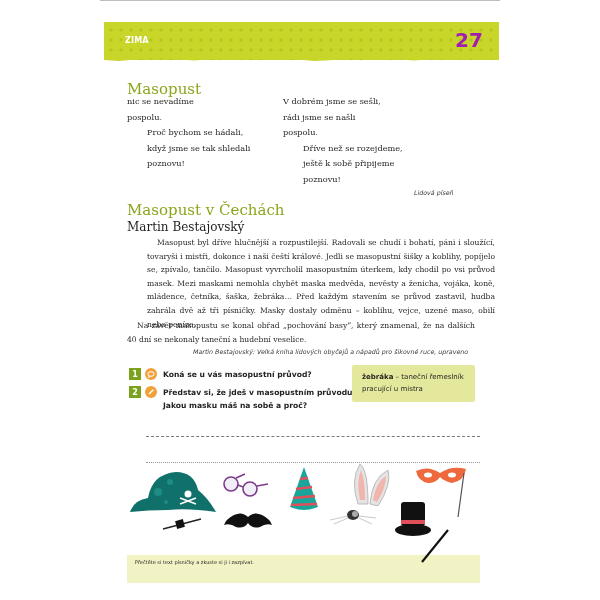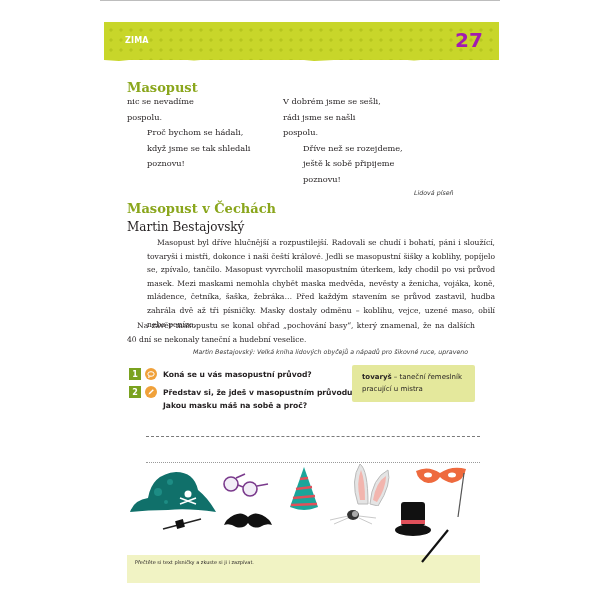--- a/index.html
+++ b/index.html
@@ -5,21 +5,21 @@
     html, body { margin: 0; padding: 0; background: #ffffff; }
     body { width: 600px; height: 600px; position: relative; overflow: hidden; font-family: "DejaVu Serif", serif; color: #231f20; }
     .topline { position: absolute; left: 100px; top: 0; width: 400px; height: 1px; background: #bdbdbd; }
     .banner { position: absolute; left: 104px; top: 22px; width: 395px; height: 38px; background-color: #c8d62a;
       background-image: radial-gradient(circle, rgba(180,196,30,0.9) 1.4px, transparent 1.8px);
       background-size: 10px 10px; background-position: 2px 3px; }
     .banner-tear { position: absolute; left: 104px; top: 56px; width: 395px; height: 6px; }
     .banner-label { position: absolute; left: 125px; top: 36px; font-family: "DejaVu Sans", sans-serif; font-weight: bold; font-size: 8px; color: #ffffff; letter-spacing: 0.2px; }
     .page-number { position: absolute; left: 455px; top: 28px; font-family: "DejaVu Sans", sans-serif; font-weight: bold; font-size: 20px; color: #a21caf; }
 
-    .heading { position: absolute; font-weight: bold; font-size: 13px; color: #8aa61c; }
+    .heading { position: absolute; font-weight: normal; font-size: 15px; color: #8aa61c; }
     .poem-col { position: absolute; font-size: 8.2px; line-height: 15.6px; }
     .poem-col .indent { padding-left: 20px; display: block; }
     .poem-col .line { display: block; white-space: nowrap; }
     .attrib { position: absolute; font-family: "DejaVu Sans", sans-serif; font-style: italic; font-size: 6.3px; color: #3a3a3a; white-space: nowrap; }
     .author { position: absolute; left: 127px; top: 220px; font-size: 12px; }
     .para { position: absolute; left: 127px; width: 348px; font-size: 7.6px; line-height: 13.6px; text-align: justify; }
     .para .first { text-indent: 10px; }
 
     .task { position: absolute; left: 129px; display: flex; align-items: flex-start; }
     .task-num { width: 12px; height: 12px; background: #7aa21f; color: #fff; font-family: "DejaVu Sans", sans-serif; font-weight: bold; font-size: 8px; display: flex; align-items: center; justify-content: center; }
@@ -95,21 +95,21 @@
       </svg>
   </div>
   <div class="task-text">
     <div>Představ si, že jdeš v masopustním průvodu.</div>
     <div>Jakou masku máš na sobě a proč?</div>
   </div>
 </div>
 
 <div class="glossary"></div>
 <div class="glossary-text">
-  <b>tovaryš</b><span> – taneční řemeslník</span><br>
+  <b>žebráka</b><span> – taneční řemeslník</span><br>
   <span>pracující u mistra</span>
 </div>
 
 <div class="dash-line d1"></div>
 <div class="dash-line d2"></div>
 
 <div class="footer-box"></div>
 <div class="footer-text">Přečtěte si text písničky a zkuste si ji i zazpívat.</div>
 
 <svg class="art" style="left:128px; top:468px;" width="90" height="50" viewBox="0 0 90 50">

